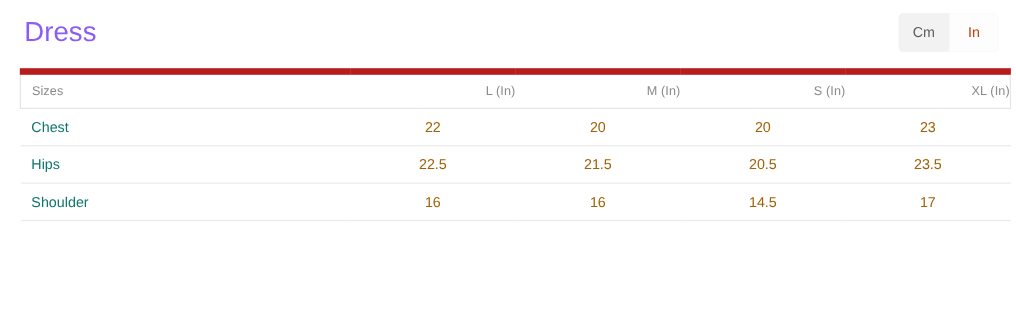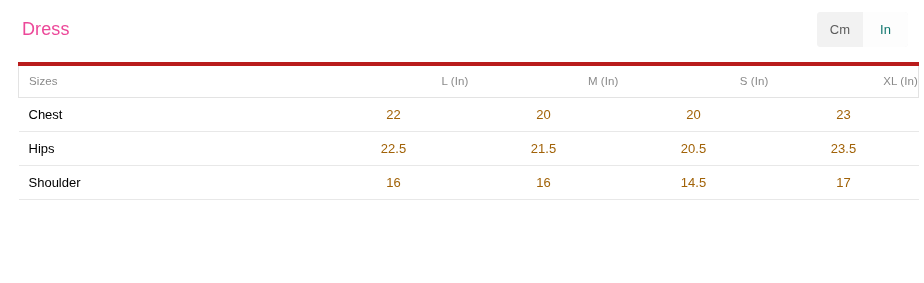--- a/index.html
+++ b/index.html
@@ -30,23 +30,23 @@
     width: 924px;
     height: 58px;
     display: flex;
     align-items: center;
     justify-content: space-between;
     box-sizing: border-box;
     padding: 0 16px 0 22px;
   }
 
   .chart-title {
-    font-size: 18px;
+    font-size: 25px;
     font-weight: 400;
-    color: #ec4899;
+    color: #8b5cf6;
     letter-spacing: 0.1px;
     line-height: 1;
     white-space: nowrap;
   }
 
   
   .unit-toggle {
     display: flex;
     align-items: stretch;
     height: 35px;
@@ -67,21 +67,21 @@
     color: #5c5c5c;
     background: #f2f2f2;
     border: none;
     cursor: pointer;
     line-height: 1;
     box-sizing: border-box;
   }
 
   .unit-btn.is-active {
     background: #fdfdfd;
-    color: #0f766e;
+    color: #c2410c;
   }
 
   
   .table-wrap {
     position: absolute;
     left: 18px;
     top: 62px;
     width: 900px;
   }
 
@@ -94,21 +94,21 @@
 
   table.size-table col.col-sizes  { width: 300px; }
   table.size-table col.col-val    { width: 150px; }
 
   thead tr.header-row th {
     height: 33px;
     padding: 0;
     font-weight: 400;
     font-size: 11.5px;
     color: #8a8a8a;
-    border-top: 4px solid #b91c1c;
+    border-top: 6px solid #b91c1c;
     border-bottom: 1px solid #e3e3e3;
     box-sizing: border-box;
     vertical-align: middle;
     letter-spacing: 0.1px;
   }
 
   thead tr.header-row th:first-child {
     border-left: 1px solid #e3e3e3;
     text-align: left;
     padding-left: 10px;
@@ -127,21 +127,21 @@
     padding: 0;
     border-bottom: 1px solid #e8e8e8;
     box-sizing: border-box;
     vertical-align: middle;
     font-size: 13px;
   }
 
   tbody tr.data-row td.row-label {
     text-align: left;
     padding-left: 10px;
-    color: #000000;
+    color: #0f766e;
   }
 
   tbody tr.data-row td.row-value {
     text-align: center;
     color: #a16207;
   }
 </style>
 </head>
 <body>
 

